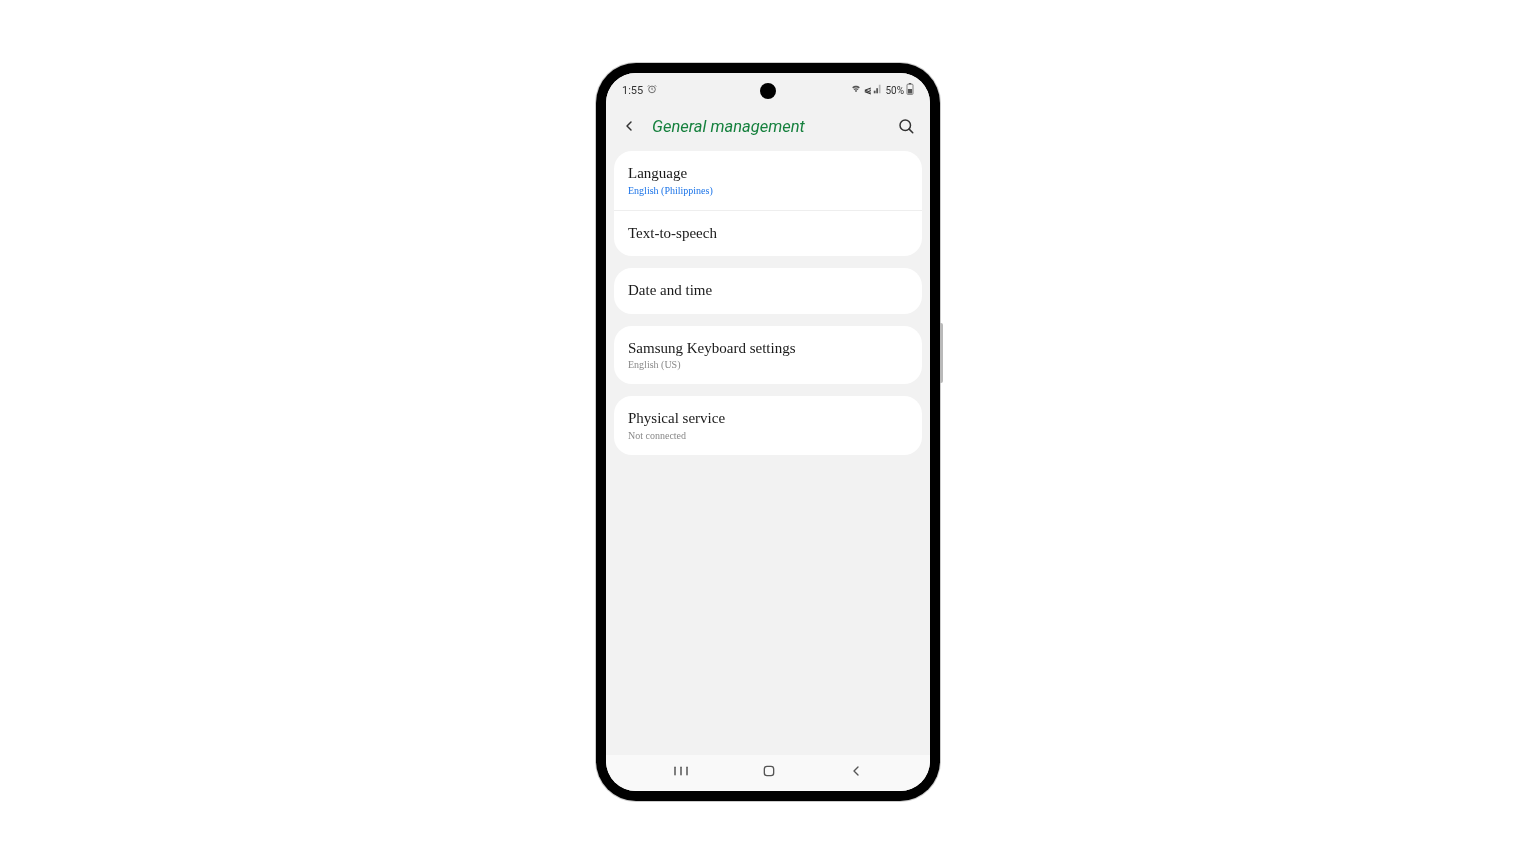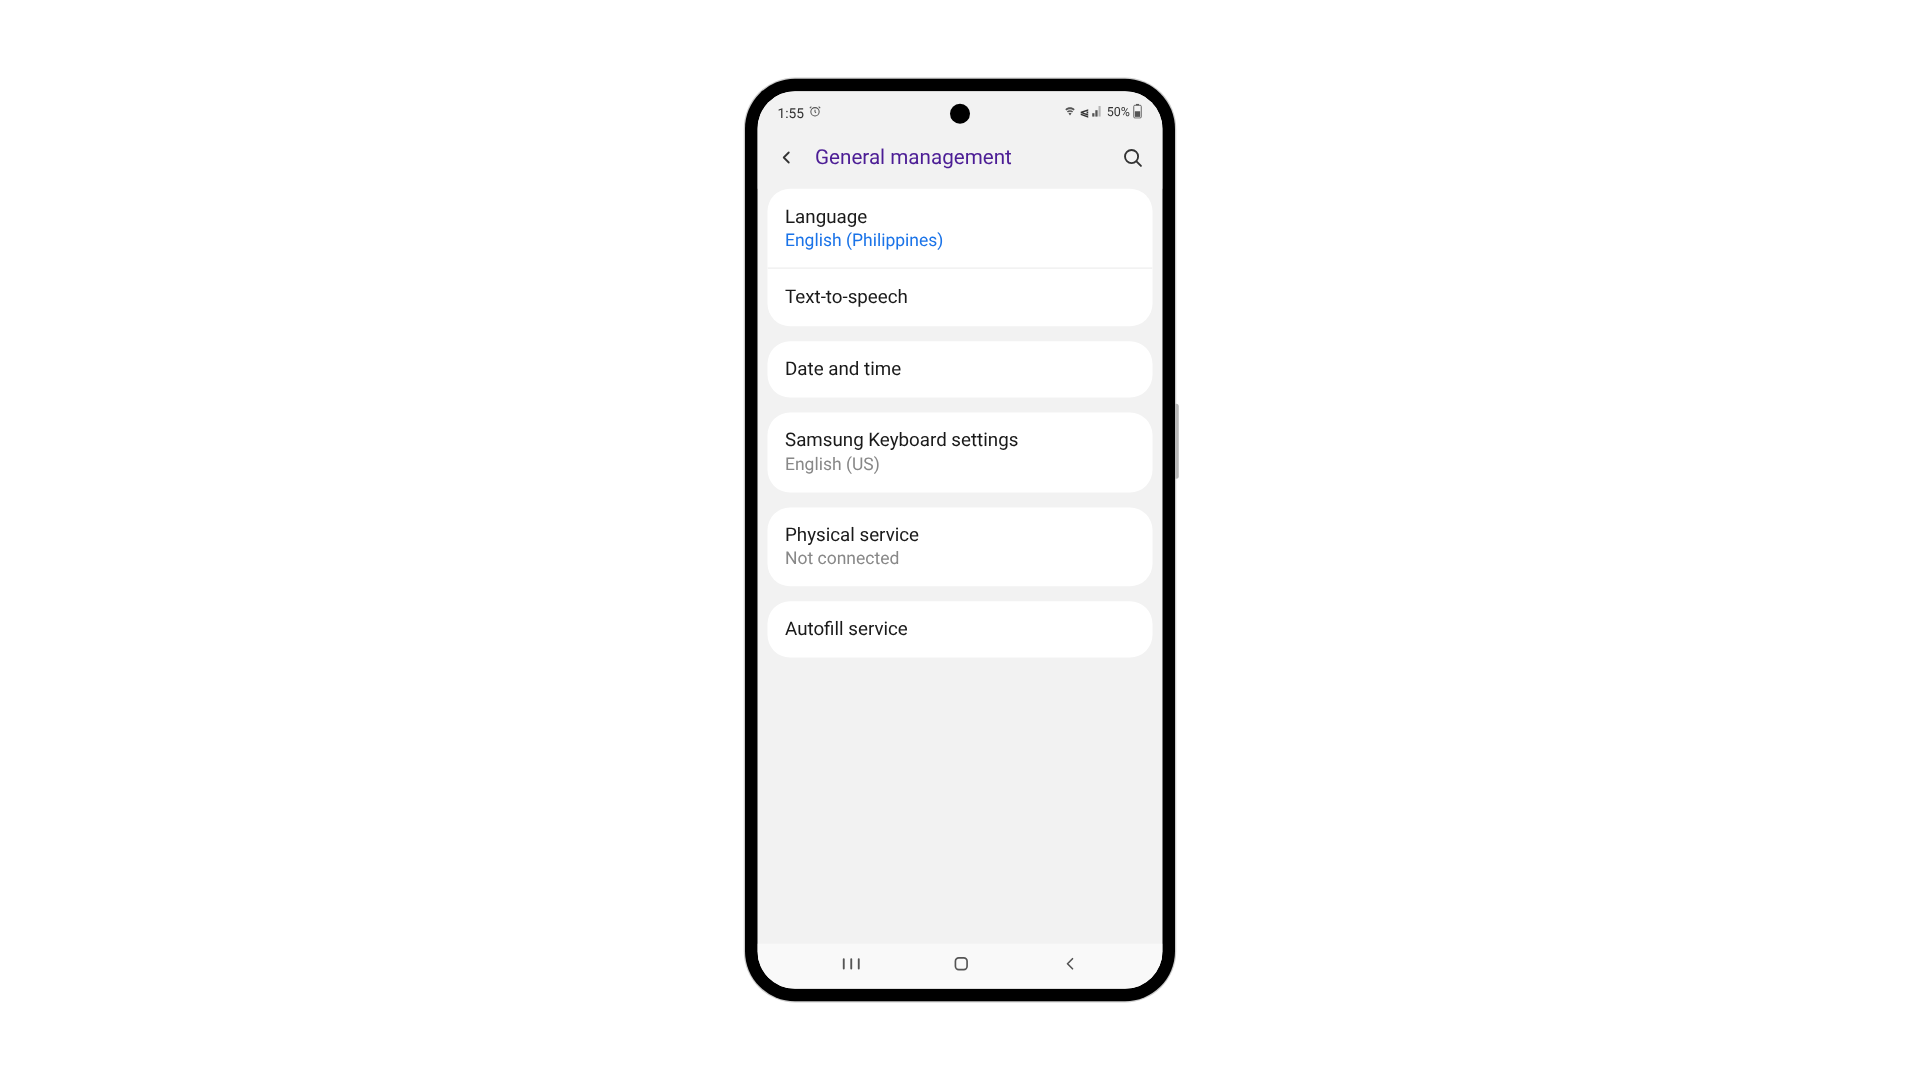--- a/index.html
+++ b/index.html
@@ -63,36 +63,36 @@
   .status-right { display: flex; align-items: center; gap: 2px; font-size: 10px;}
   .header {
     height: 50px;
     display: flex;
     align-items: center;
     padding: 0 14px;
     background: #f2f2f2;
     gap: 14px;
   }
   .back-icon { width: 18px; height: 18px; display: flex; align-items: center; justify-content: center; }
-  .header-title { font-size: 16.5px; color: #4c1d95; font-weight: 400; flex: 1; }
+  .header-title { font-size: 16.5px; color: #15803d; font-weight: 400; flex: 1; font-style: italic; }
   .search-icon { width: 20px; height: 20px; display: flex; align-items: center; justify-content: center; }
-  .content { padding: 0 8px; }
+  .content { padding: 0 8px; font-family: Liberation Serif, serif; }
   .card {
     background: #fff;
     border-radius: 18px;
     margin-bottom: 12px;
     overflow: hidden;
   }
   .list-item {
     padding: 13px 14px;
     border-bottom: 1px solid #eee;
   }
   .list-item:last-child { border-bottom: none; }
   .item-title { font-size: 15px; color: #1a1a1a; line-height: 1.3; }
-  .item-sub { font-size: 14px; color: #888; margin-top: 1px; line-height: 1.2; }
+  .item-sub { font-size: 10px; color: #888; margin-top: 1px; line-height: 1.2; }
   .item-sub.blue { color: #1a73e8; }
   .highlighted { border: 3px solid #d40000; border-radius: 2px; }
   .nav-bar {
     position: absolute;
     bottom: 0;
     left: 0;
     right: 0;
     height: 36px;
     display: flex;
     justify-content: space-around;
@@ -179,25 +179,20 @@
             <div class="item-title">Samsung Keyboard settings</div>
             <div class="item-sub">English (US)</div>
           </div>
         </div>
         <div class="card">
           <div class="list-item">
             <div class="item-title">Physical service</div>
             <div class="item-sub">Not connected</div>
           </div>
         </div>
-        <div class="card">
-          <div class="list-item">
-            <div class="item-title">Autofill service</div>
-          </div>
-        </div>
       </div>
 
     <div class="nav-bar">
       <span class="nav-icon">
         <svg width="18" height="18" viewBox="0 0 24 24" stroke="#555" stroke-width="2" stroke-linecap="round">
             <line x1="4" y1="7" x2="4" y2="17"></line>
             <line x1="12" y1="7" x2="12" y2="17"></line>
             <line x1="20" y1="7" x2="20" y2="17"></line>
           </svg>
       </span>

